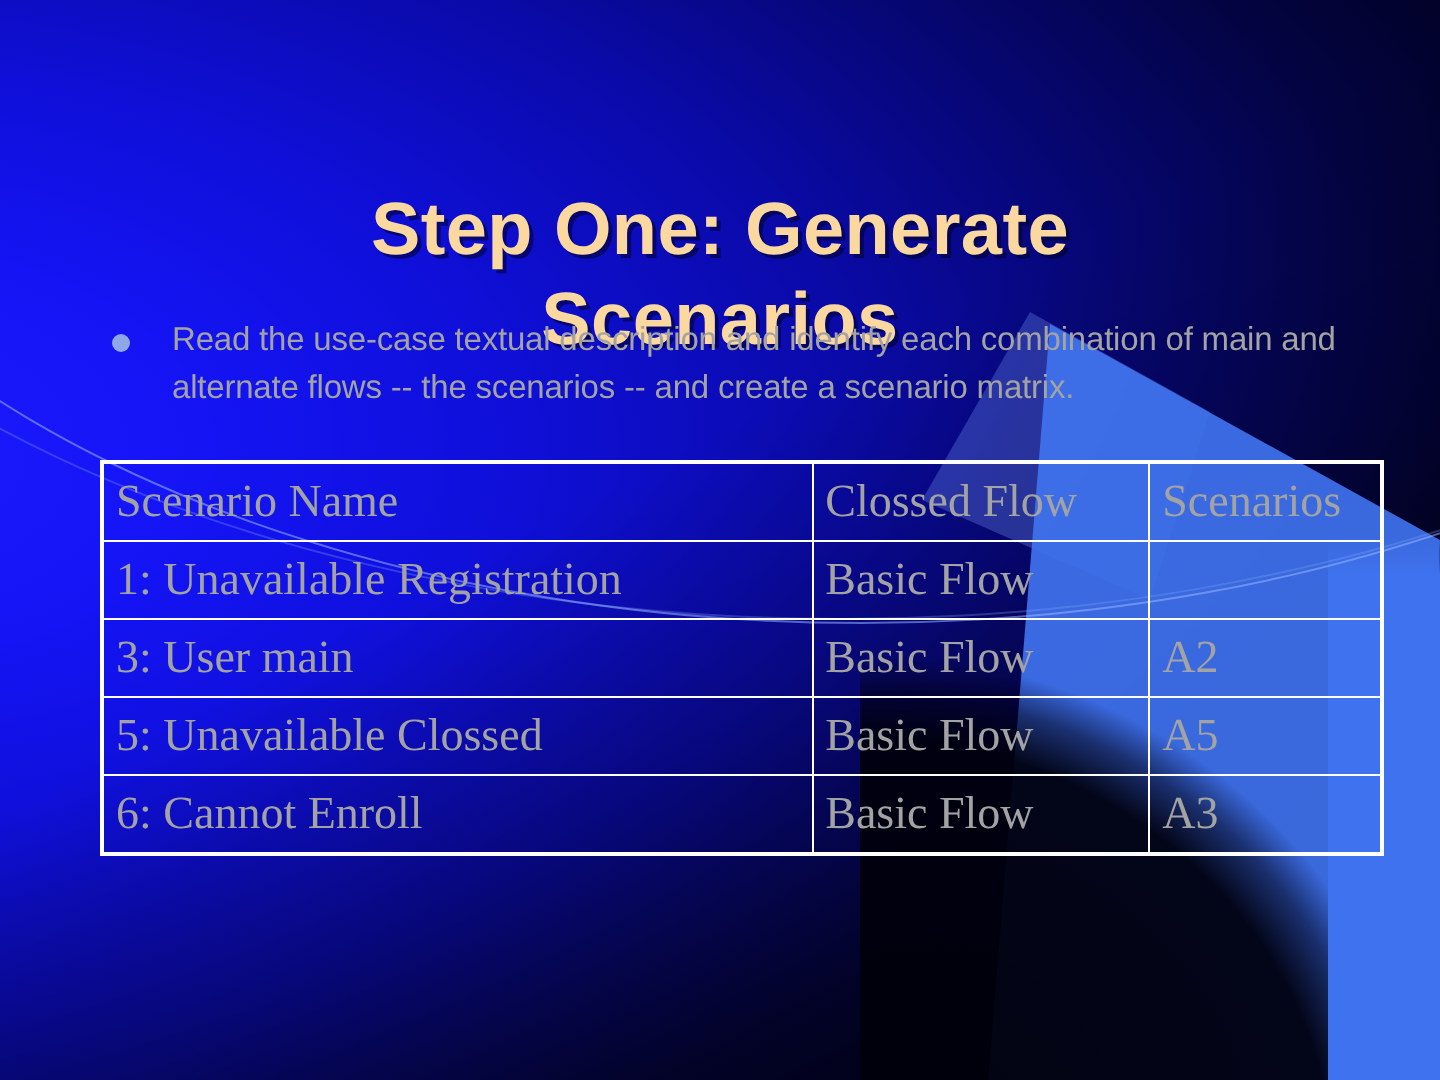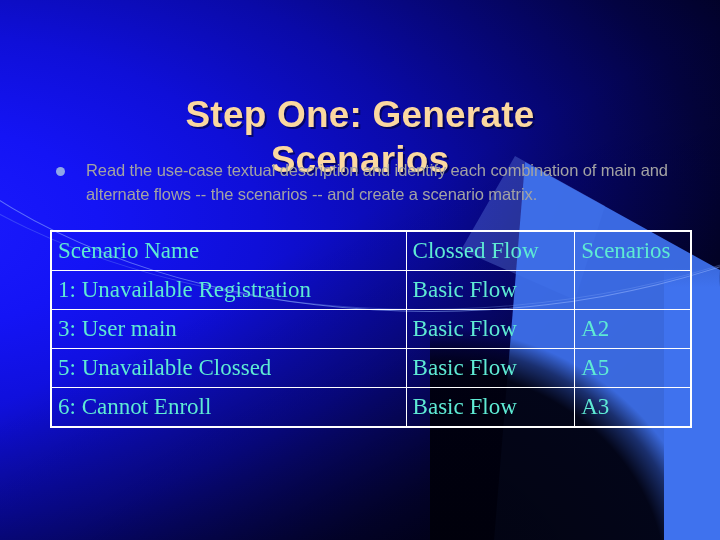--- a/index.html
+++ b/index.html
@@ -163,21 +163,21 @@
     left: 50px;
     top: 230px;
     width: 642px;
     border-collapse: collapse;
     table-layout: fixed;
     font-family: "Liberation Serif", serif;
     border: 2px solid #ffffff;
   }
   .matrix td {
     border: 1.5px solid #ffffff;
-    color: #5eead4;
+    color: #a3a3a3;
     font-size: 23px;
     line-height: 26px;
     height: 38px;
     padding: 0 0 0 6px;
     white-space: nowrap;
     overflow: hidden;
     background: transparent;
   }
   .col-name  { width: 354px; }
   .col-start { width: 168px; }

